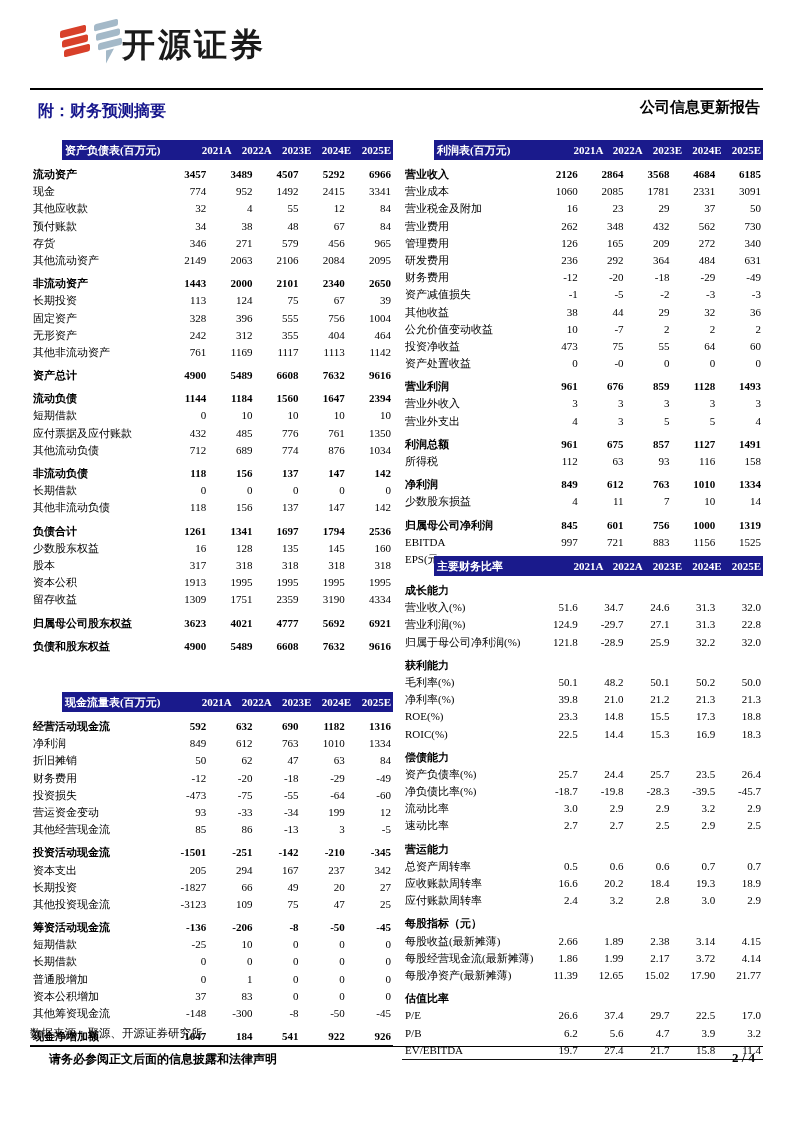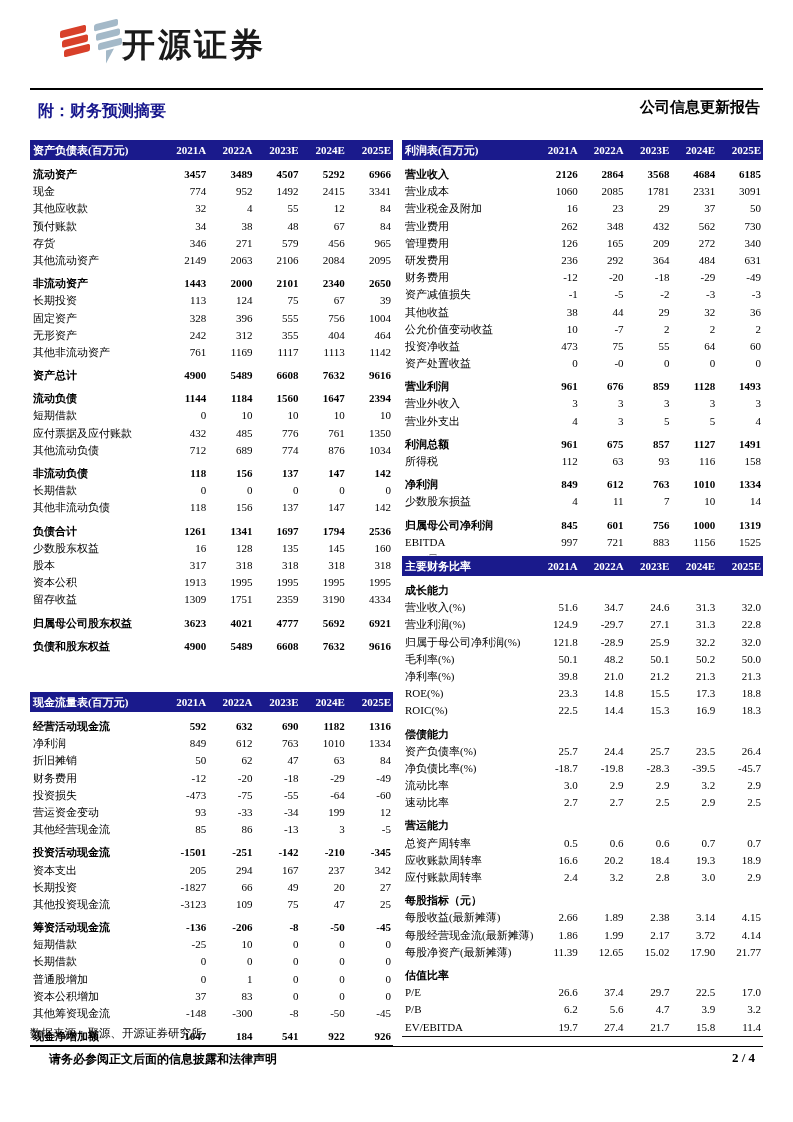--- a/index.html
+++ b/index.html
@@ -17,20 +17,21 @@
   
   .fin-table { position:absolute; font-size:11px; color:#000; }
   .tbl-balance  { left:30px;  top:140px; width:363px; }
   .tbl-income   { left:402px; top:140px; width:361px; }
   .tbl-ratios   { left:402px; top:556px; width:361px; }
   .tbl-cashflow { left:30px;  top:692px; width:363px; }
   .t-head {
     display:grid; grid-template-columns:132px repeat(5,1fr);
     background:#1a1a8c; color:#ffffff; height:20px; line-height:20px;
     font-weight:700;
+    margin-left:32px;
   }
   .t-title { text-align:left; padding-left:3px; white-space:nowrap; }
   .t-col   { text-align:right; padding-right:2px; }
   .t-row {
     display:grid; grid-template-columns:132px repeat(5,1fr);
     height:17.2px; line-height:17.2px;
   }
   .t-label { text-align:left; padding-left:3px; white-space:nowrap; }
   .t-val   { text-align:right; padding-right:2px; }
   .t-row.bold { font-weight:700;margin-top:6px; }
@@ -504,20 +505,23 @@
           <span class="t-val">22.8</span>
         </div>
         <div class="t-row">
           <span class="t-label">归属于母公司净利润(%)</span>
           <span class="t-val">121.8</span>
           <span class="t-val">-28.9</span>
           <span class="t-val">25.9</span>
           <span class="t-val">32.2</span>
           <span class="t-val">32.0</span>
         </div>
+        <div class="t-row bold">
+          <span class="t-label">获利能力</span>
+        </div>
         <div class="t-row">
           <span class="t-label">毛利率(%)</span>
           <span class="t-val">50.1</span>
           <span class="t-val">48.2</span>
           <span class="t-val">50.1</span>
           <span class="t-val">50.2</span>
           <span class="t-val">50.0</span>
         </div>
         <div class="t-row">
           <span class="t-label">净利率(%)</span>

